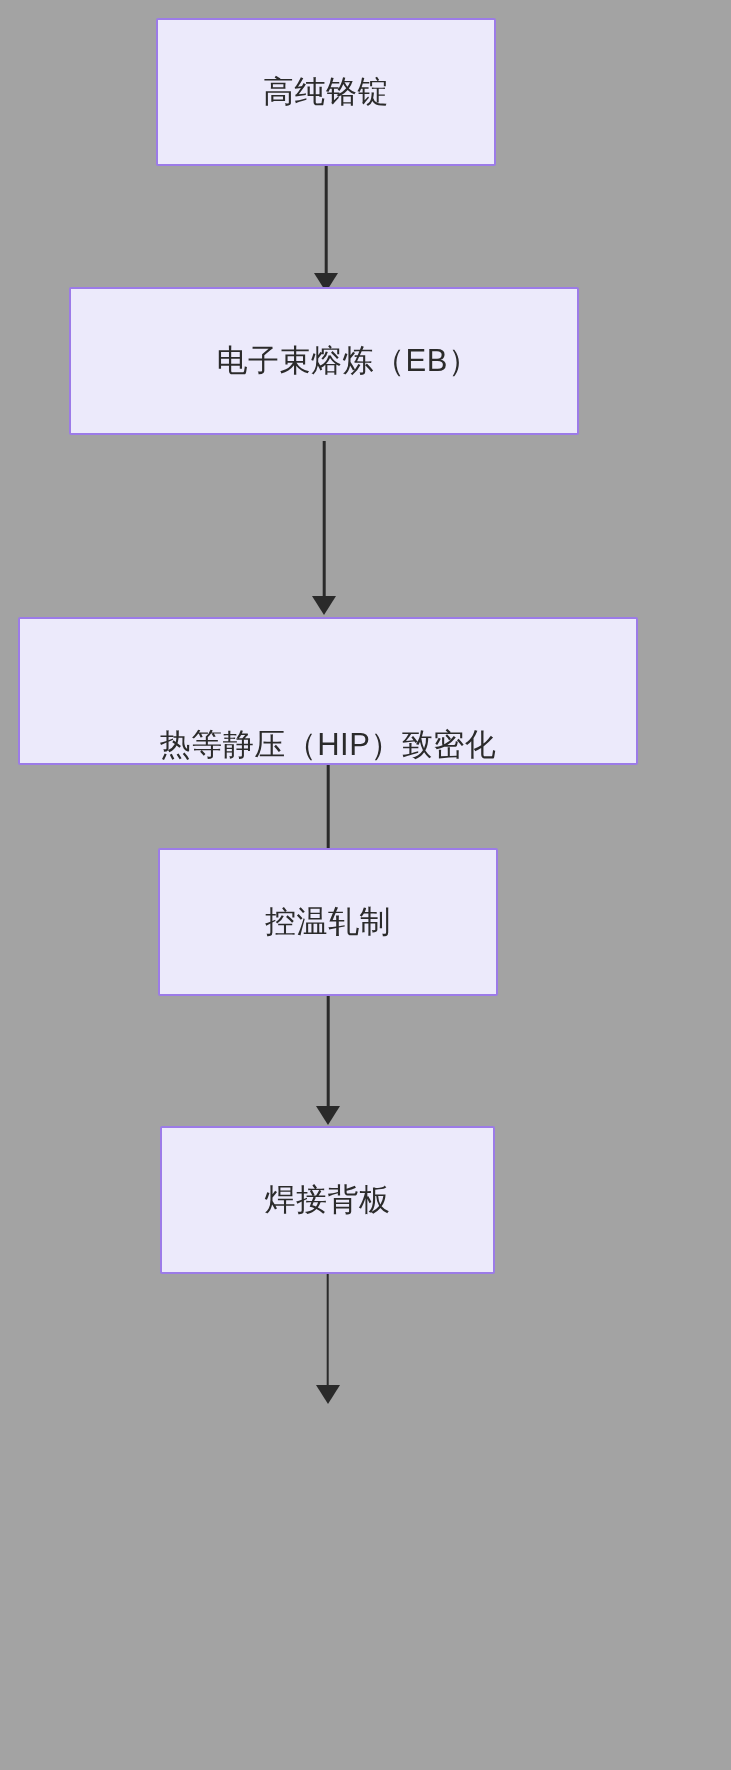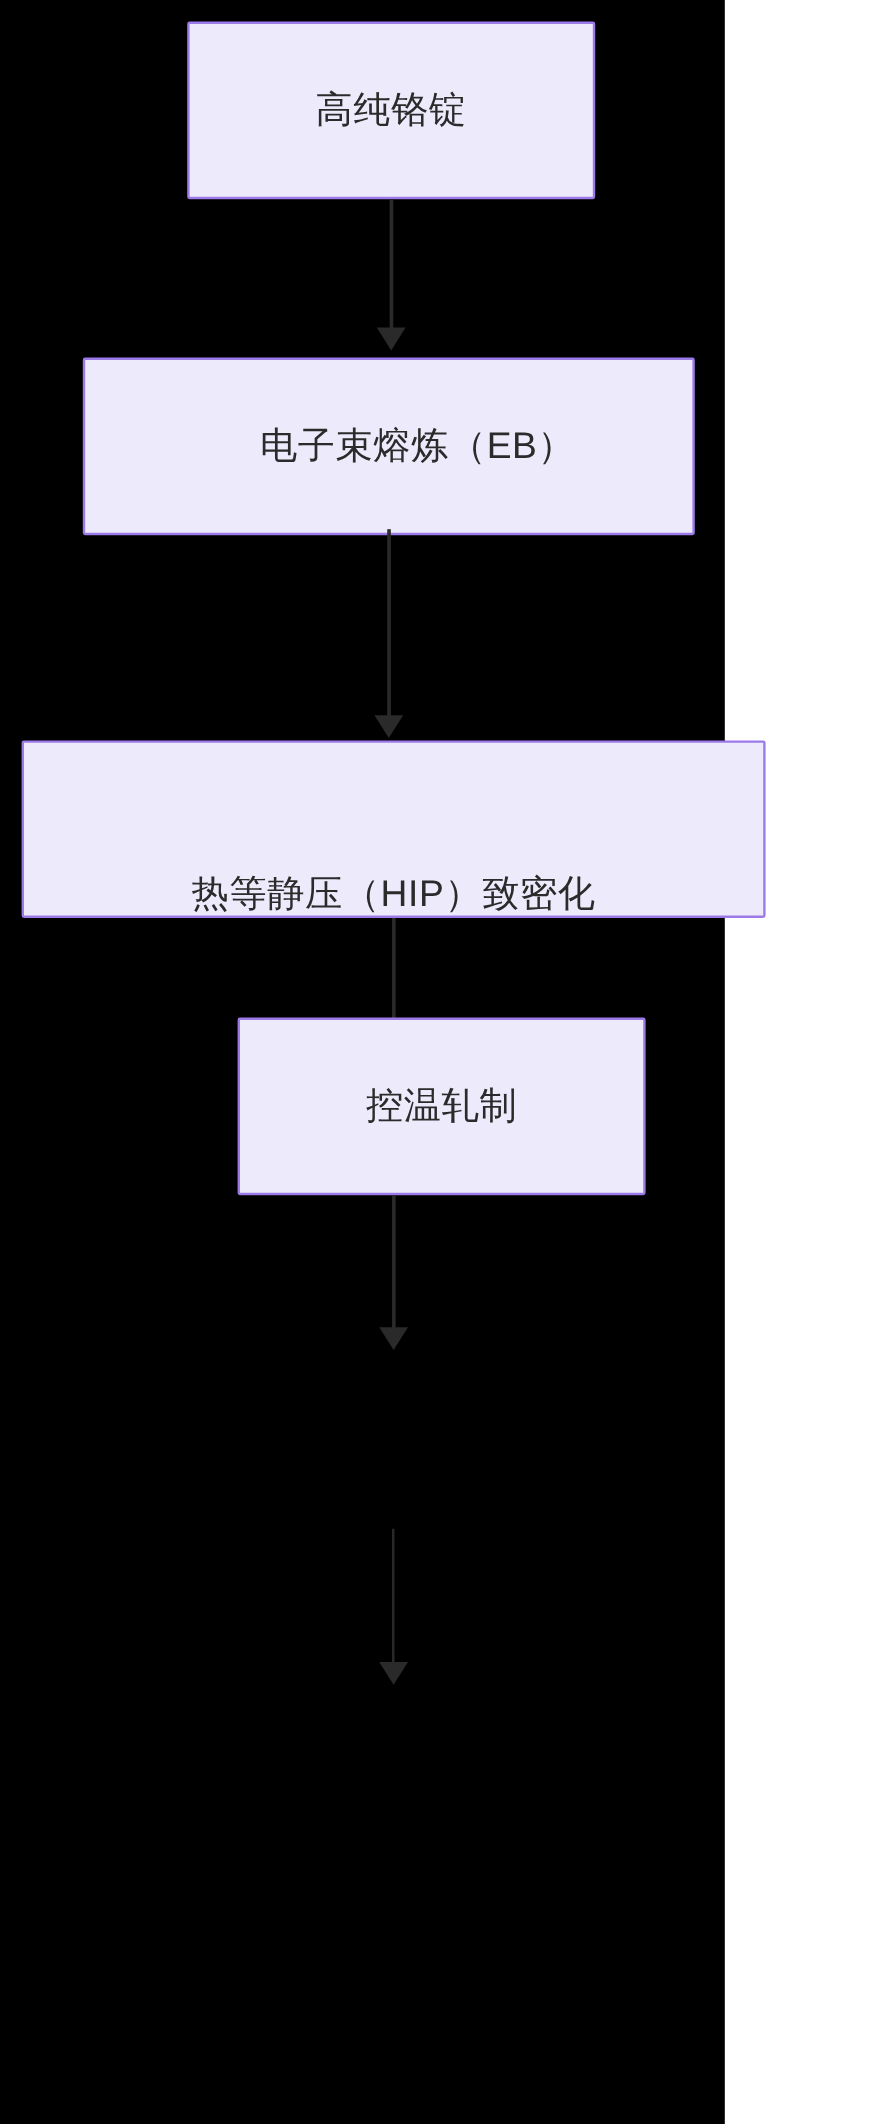--- a/index.html
+++ b/index.html
@@ -8,23 +8,23 @@
     background: #ffffff;
   }
   body {
     width: 731px;
     height: 1770px;
     font-family: "Liberation Sans", "DejaVu Sans", sans-serif;
     overflow: hidden;
   }
   #flow-root {
     position: relative;
-    width: 604px;
+    width: 731px;
     height: 1770px;
-    background: #000000;
+    background: #a3a3a3;
   }
   .node {
     position: absolute;
     box-sizing: border-box;
     background: #ECEAFB;
     border: 2px solid #9C7BE8;
     border-radius: 2px;
     display: flex;
     align-items: center;
     justify-content: center;
@@ -62,47 +62,50 @@
 
   <div class="node" style="left:156px; top:18px; width:340px; height:148px;">
     <span class="node-label">高纯铬锭</span>
   </div>
 
   <div style="position:absolute; left:156px; top:166px; width:340px; height:128px;">
     <div class="connector" style="top:0; height:110px;"></div>
     <div class="arrowhead" style="top:107px;"></div>
   </div>
 
-  <div class="node" style="left:69px; top:298px; width:510px; height:148px;padding-left:48px;">
+  <div class="node" style="left:69px; top:287px; width:510px; height:148px;padding-left:48px;">
     <span class="node-label">电子束熔炼（EB）</span>
   </div>
 
   <div style="position:absolute; left:69px; top:441px; width:510px; height:177px;">
     <div class="connector" style="top:0; height:158px;"></div>
     <div class="arrowhead" style="top:155px;"></div>
   </div>
 
   <div class="node" style="left:18px; top:617px; width:620px; height:148px;align-items:flex-end;">
     <span class="node-label">热等静压（HIP）致密化</span>
   </div>
 
   <div style="position:absolute; left:18px; top:765px; width:620px; height:193px;">
     <div class="connector" style="top:0; height:174px;"></div>
     <div class="arrowhead" style="top:171px;"></div>
   </div>
 
-  <div class="node" style="left:158px; top:848px; width:340px; height:148px;margin-left:40px;">
+  <div class="node" style="left:158px; top:848px; width:340px; height:148px;">
     <span class="node-label">控温轧制</span>
   </div>
 
   <div style="position:absolute; left:158px; top:996px; width:340px; height:132px;">
     <div class="connector" style="top:0; height:113px;"></div>
     <div class="arrowhead" style="top:110px;"></div>
   </div>
 
+  <div class="node" style="left:160px; top:1126px; width:335px; height:148px;">
+    <span class="node-label">焊接背板</span>
+  </div>
 
   <div style="position:absolute; left:160px; top:1274px; width:335px; height:133px;">
     <div class="connector" style="top:0; height:114px;"></div>
     <div class="arrowhead" style="top:111px;"></div>
   </div>
 
 
 </div>
 
 </body></html>

